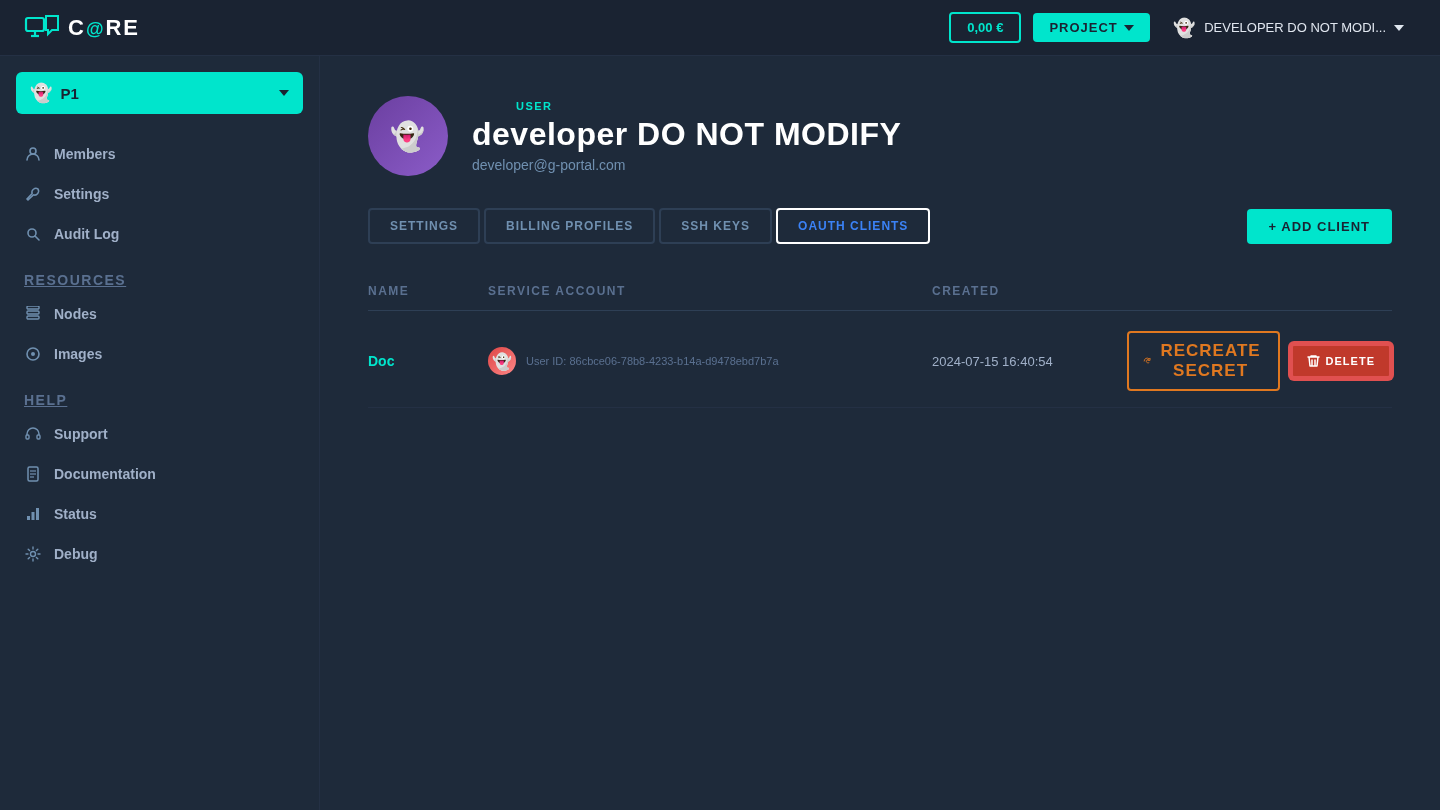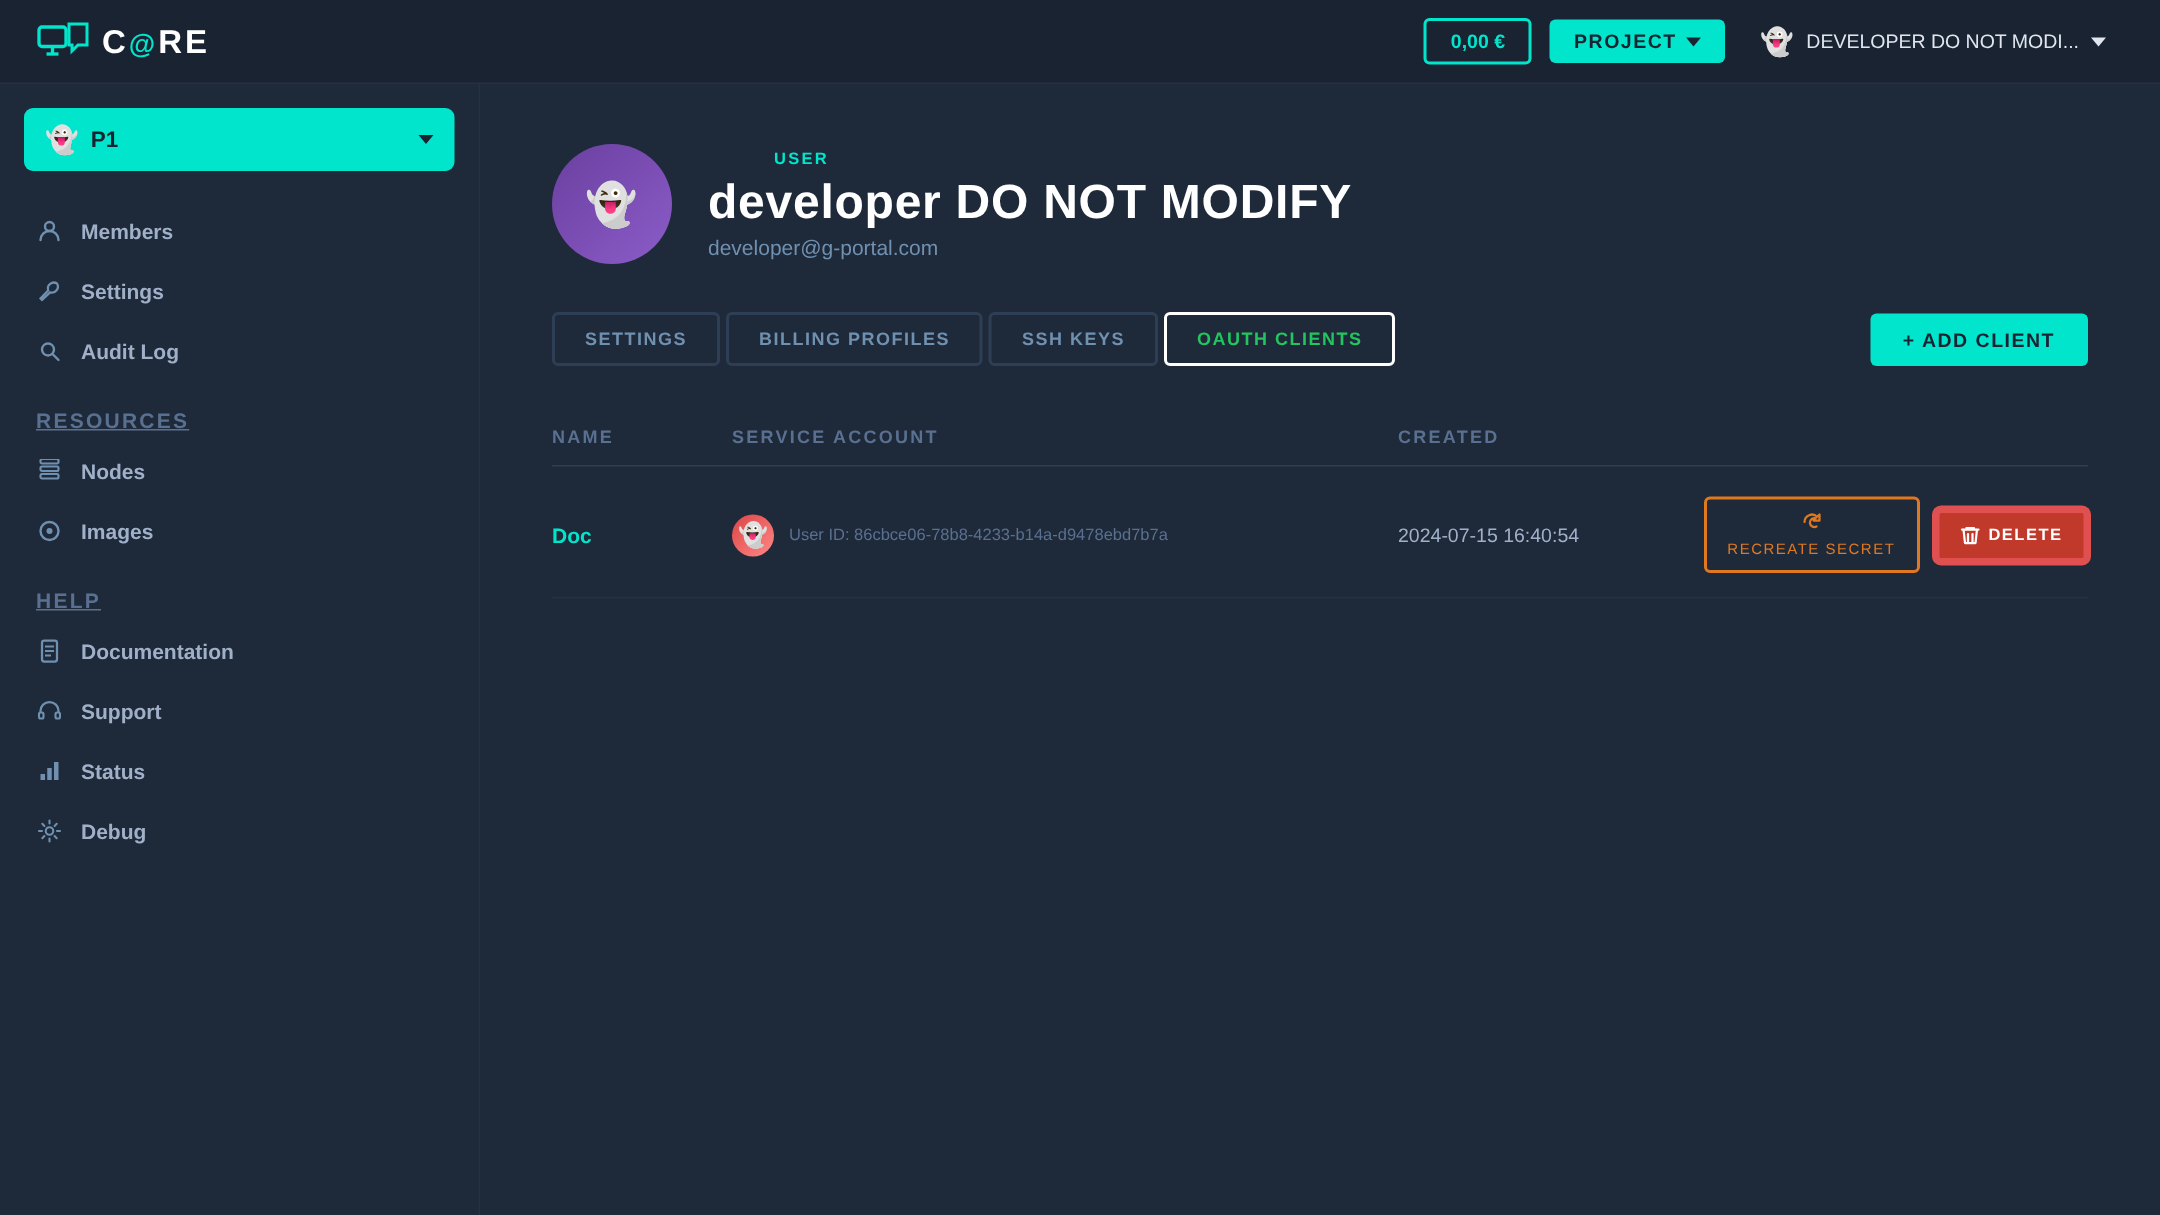--- a/index.html
+++ b/index.html
@@ -216,21 +216,21 @@
       background: transparent;
       color: #7090b0;
       font-size: 12px;
       font-weight: 700;
       letter-spacing: 1px;
       cursor: pointer;
       text-transform: uppercase;
     }
     .tab.active {
       border-color: #fff;
-      color: #22c55e;
+      color: #3b82f6;
       background: transparent;
     }
     .tab-spacer { flex: 1; }
     .add-client-btn {
       background: #00e5cc;
       border: none;
       color: #1a2332;
       padding: 10px 22px;
       border-radius: 4px;
       font-size: 13px;
@@ -307,29 +307,28 @@
       align-items: center;
       gap: 10px;
       justify-content: flex-end;
     }
     .recreate-btn {
       background: transparent;
       border: 2px solid #e07820;
       color: #e07820;
       padding: 8px 14px;
       border-radius: 4px;
-      font-size: 10px;
-      font-weight: 400;
+      font-size: 17px;
+      font-weight: 700;
       letter-spacing: 1px;
       cursor: pointer;
       display: flex;
       align-items: center;
       gap: 6px;
       text-transform: uppercase;
-      flex-direction: column;
     }
     .delete-btn {
       background: #c0392b;
       border: 3px solid #e05050;
       color: #fff;
       padding: 8px 14px;
       border-radius: 4px;
       font-size: 11px;
       font-weight: 700;
       letter-spacing: 1px;
@@ -443,38 +442,38 @@
         </svg>
       </div>
       <span>Images</span>
     </div>
 
     <div class="sidebar-section-title">HELP</div>
 
     <div class="sidebar-nav-item">
       <div class="icon-shape">
         <svg width="16" height="16" viewBox="0 0 16 16" fill="none">
+          <path d="M2 9V8a6 6 0 0 1 12 0v1" stroke="#7090b0" stroke-width="1.5" fill="none"></path>
+          <rect x="1" y="9" width="3" height="4" rx="1" stroke="#7090b0" stroke-width="1.4"></rect>
+          <rect x="12" y="9" width="3" height="4" rx="1" stroke="#7090b0" stroke-width="1.4"></rect>
+        </svg>
+      </div>
+      <span>Support</span>
+    </div>
+
+    <div class="sidebar-nav-item">
+      <div class="icon-shape">
+        <svg width="16" height="16" viewBox="0 0 16 16" fill="none">
           <rect x="3" y="1" width="10" height="14" rx="1.5" stroke="#7090b0" stroke-width="1.5"></rect>
           <line x1="5" y1="5" x2="11" y2="5" stroke="#7090b0" stroke-width="1.2"></line>
           <line x1="5" y1="8" x2="11" y2="8" stroke="#7090b0" stroke-width="1.2"></line>
           <line x1="5" y1="11" x2="9" y2="11" stroke="#7090b0" stroke-width="1.2"></line>
         </svg>
       </div>
       <span>Documentation</span>
-    </div>
-
-    <div class="sidebar-nav-item">
-      <div class="icon-shape">
-        <svg width="16" height="16" viewBox="0 0 16 16" fill="none">
-          <path d="M2 9V8a6 6 0 0 1 12 0v1" stroke="#7090b0" stroke-width="1.5" fill="none"></path>
-          <rect x="1" y="9" width="3" height="4" rx="1" stroke="#7090b0" stroke-width="1.4"></rect>
-          <rect x="12" y="9" width="3" height="4" rx="1" stroke="#7090b0" stroke-width="1.4"></rect>
-        </svg>
-      </div>
-      <span>Support</span>
     </div>
 
     <div class="sidebar-nav-item">
       <div class="icon-shape">
         <svg width="16" height="16" viewBox="0 0 16 16" fill="none">
           <rect x="2" y="10" width="3" height="4" fill="#7090b0"></rect>
           <rect x="6.5" y="6" width="3" height="8" fill="#7090b0"></rect>
           <rect x="11" y="2" width="3" height="12" fill="#7090b0"></rect>
         </svg>
       </div>

